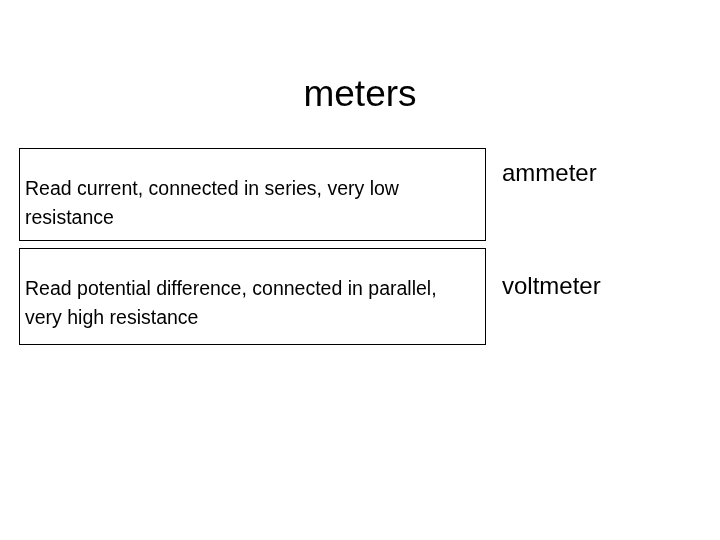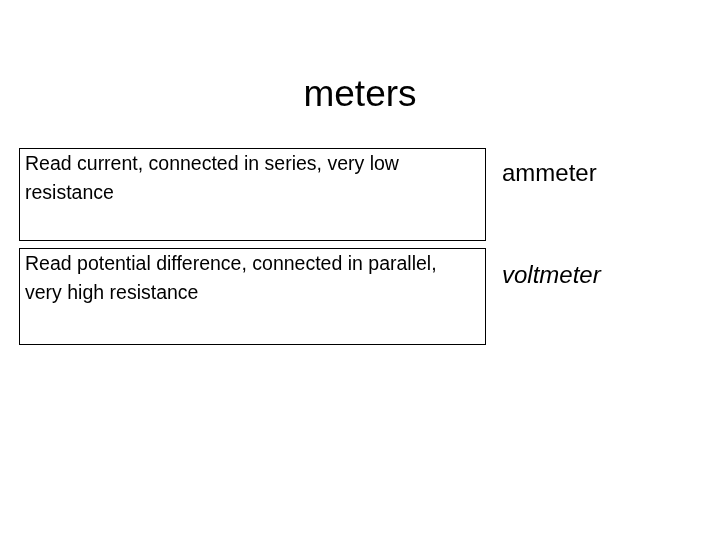--- a/index.html
+++ b/index.html
@@ -38,21 +38,21 @@
   }
 
   
   .desc-box {
     position: absolute;
     left: 19px;
     width: 467px;
     box-sizing: border-box;
     border: 1px solid #000000;
     background: #ffffff;
-    padding: 0 8px 8px 5px;
+    padding: 25px 8px 8px 5px;
   }
   .desc-box-1 {
     top: 148px;
     height: 93px;
   }
   .desc-box-2 {
     top: 248px;
     height: 97px;
   }
   .desc-text {
@@ -65,21 +65,21 @@
   
   .meter-label {
     position: absolute;
     left: 502px;
     font-size: 24px;
     line-height: 30px;
     color: #000000;
     white-space: nowrap;
   }
   .meter-label-1 { top: 158px; text-align: center; }
-  .meter-label-2 { top: 260px; font-style: italic; }
+  .meter-label-2 { top: 271px; }
 </style>
 </head>
 <body>
 
 <div class="slide">
 
   <h1 class="slide-title">meters</h1>
 
   <div class="desc-box desc-box-1">
     <div class="desc-text">Read current, connected in series, very low resistance</div>

